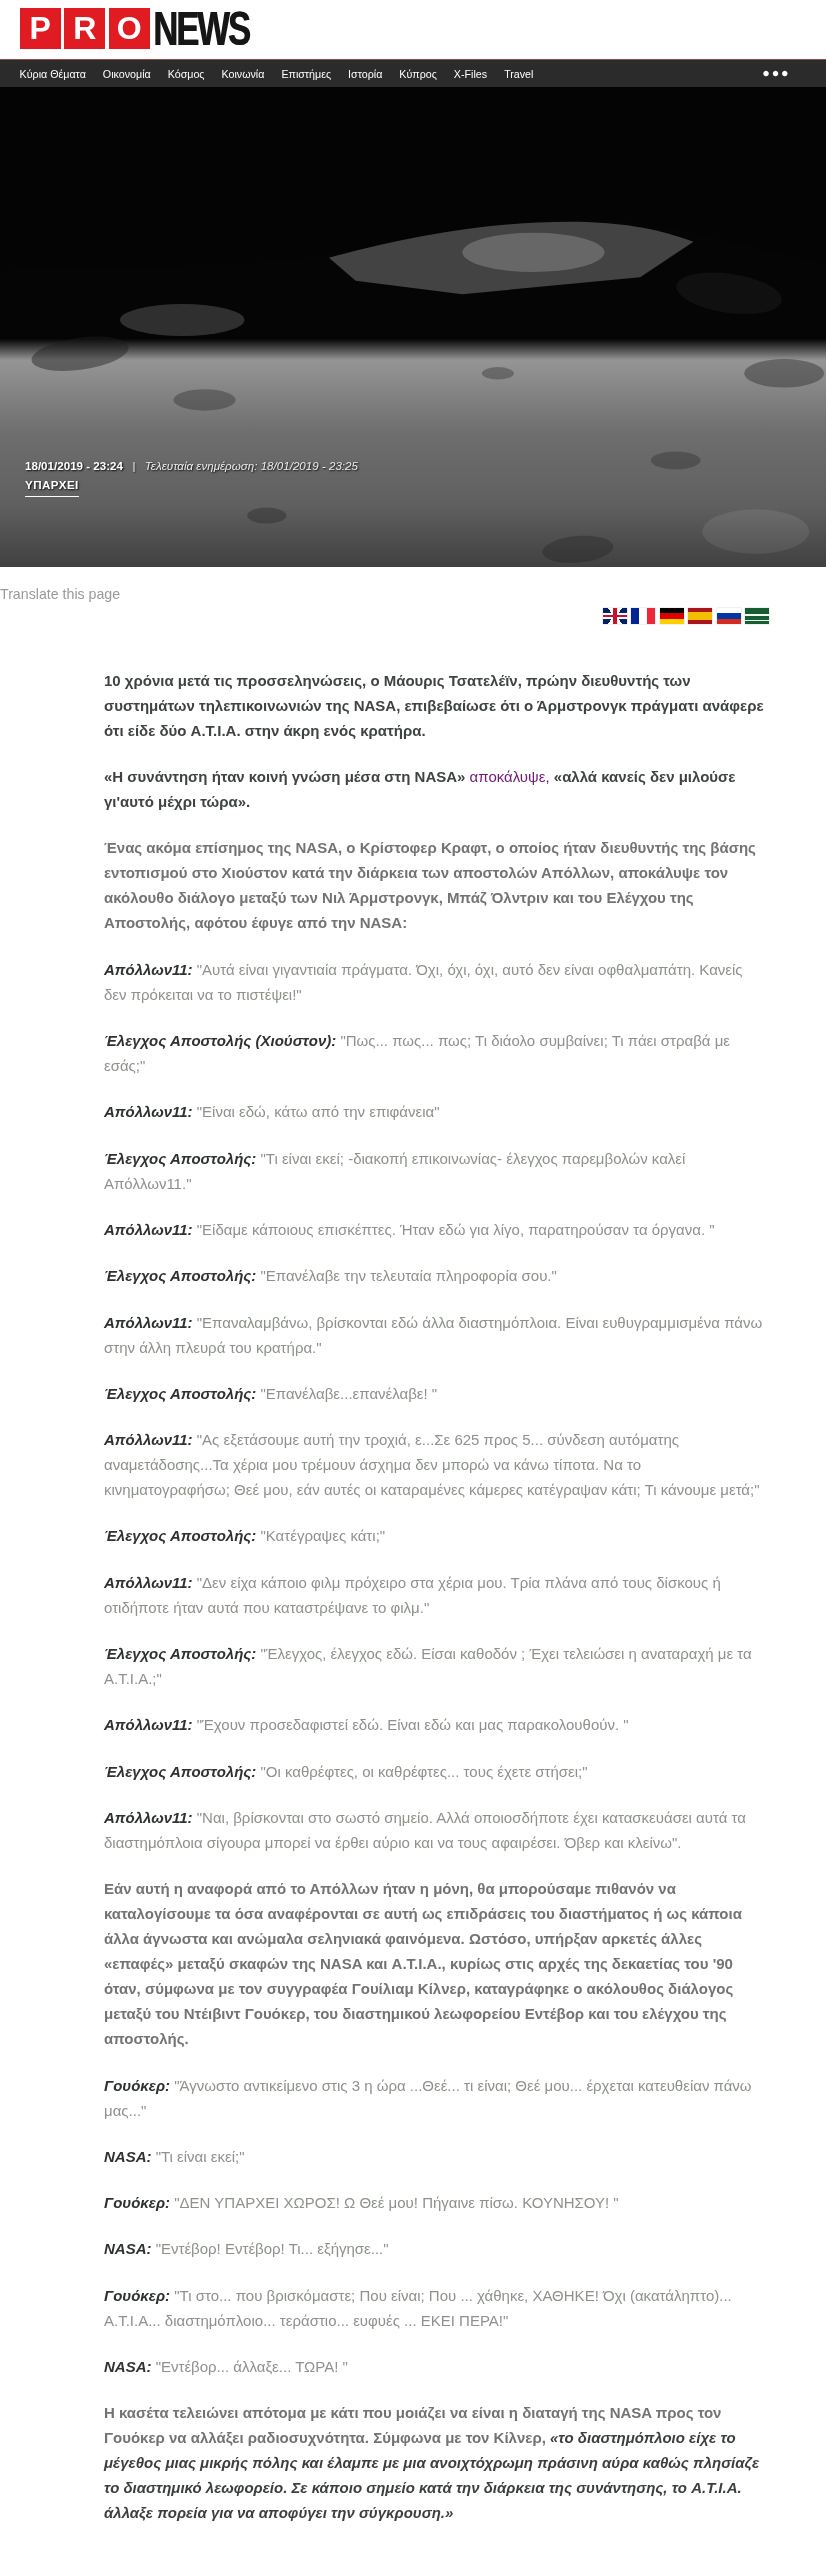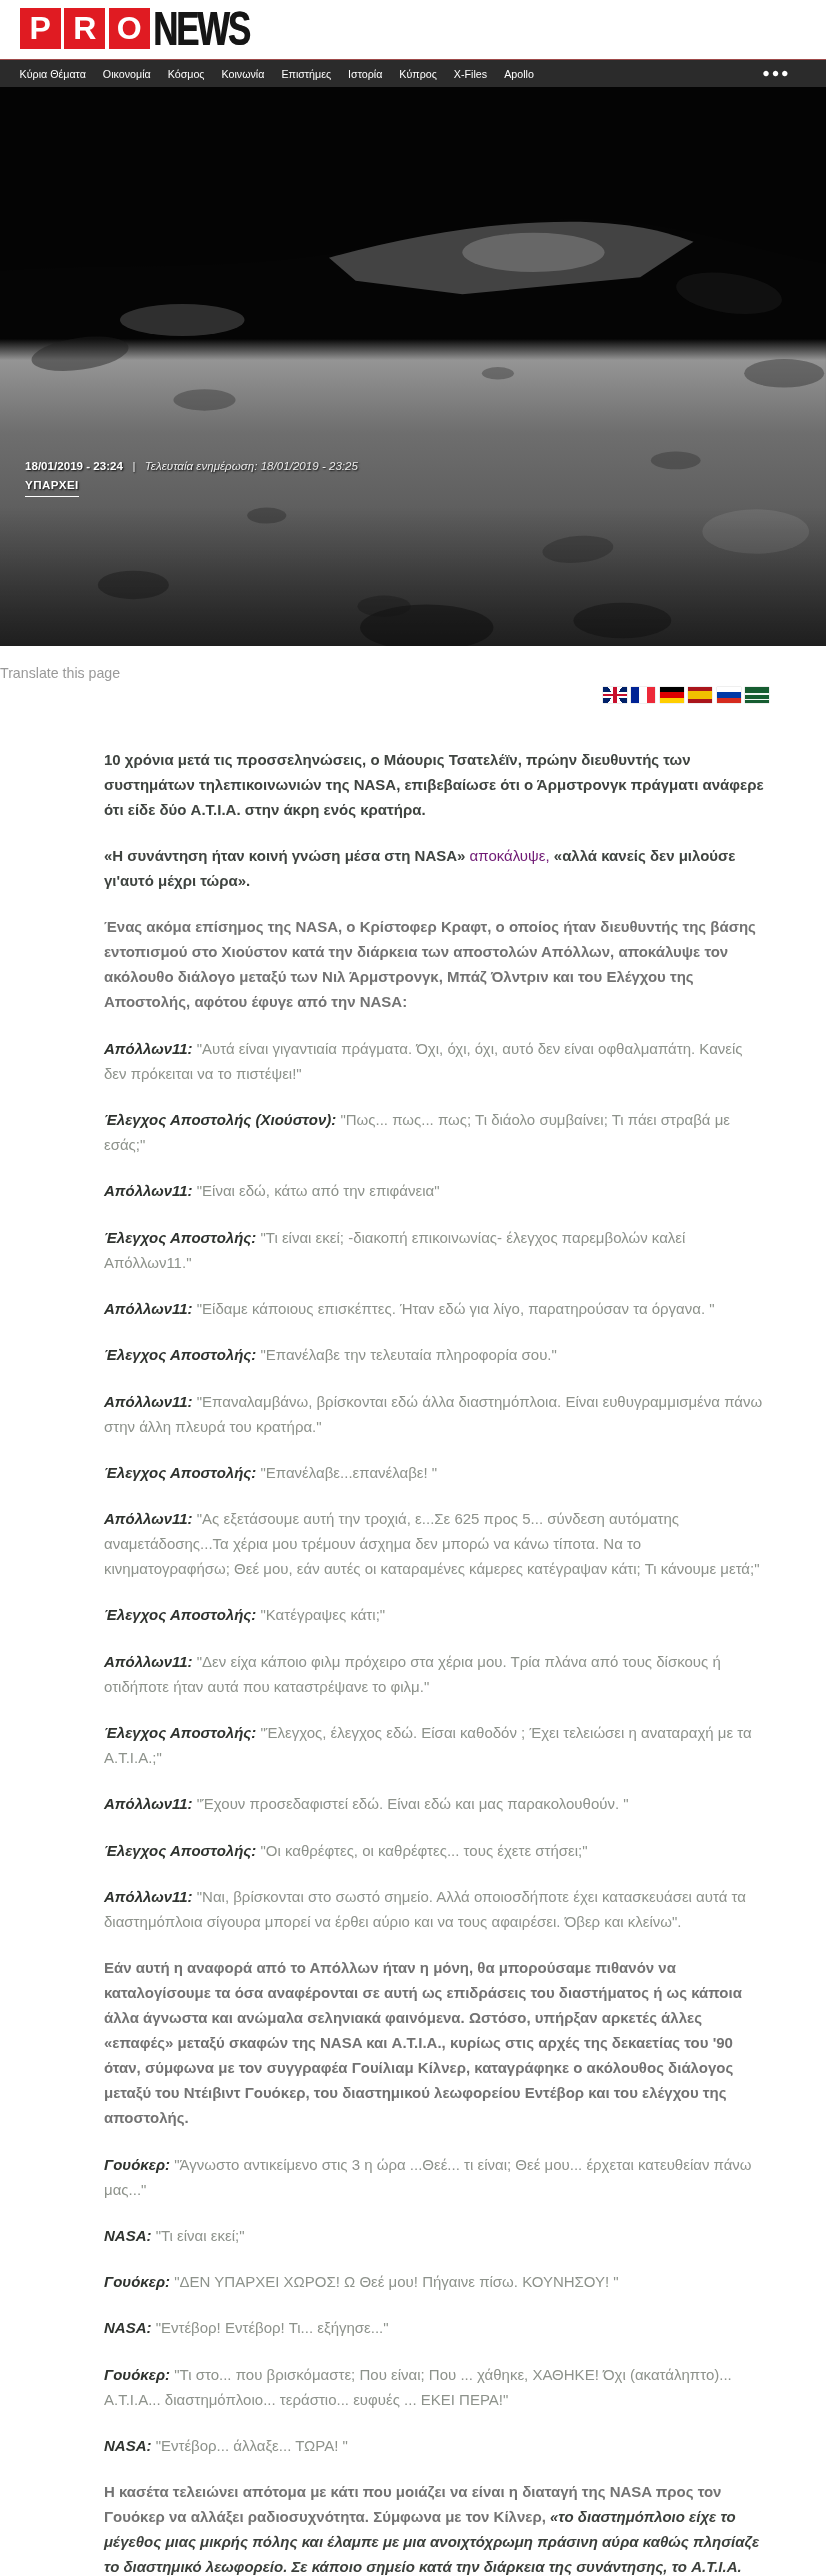--- a/index.html
+++ b/index.html
@@ -16,21 +16,21 @@
              text-shadow:0.9px 0 0 #161616;}
 
   
   .main-nav{height:27px;background:#2b2b2b;border-top:1.8px solid #9f4a4a;
             display:flex;align-items:center;padding:0 19.6px;gap:48px;}
   .nav-items{display:flex;gap:17px;flex:1;}
   .nav-item{color:#fff;font-size:10.7px;cursor:pointer;white-space:nowrap;text-decoration:none;}
   .more-menu{color:#fff;font-size:12.5px;letter-spacing:1.8px;cursor:pointer;line-height:9px;margin-right:16px;}
 
   
-  .hero{position:relative;width:826px;height:559px;overflow:hidden;background:#000;}
+  .hero{position:relative;width:826px;height:480px;overflow:hidden;background:#000;}
   .hero svg{position:absolute;inset:0;display:block;}
   .hero-overlay{position:absolute;left:25px;top:372px;color:#fff;}
   .hero-meta{font-size:11.6px;text-shadow:0.9px 0.9px 1.8px rgba(0,0,0,.9);}
   .hero-meta .pub{font-weight:700;}
   .hero-meta .sep{margin:0 6.2px;opacity:.9;}
   .hero-meta .upd{font-style:italic;font-weight:400;color:#ececec;}
   .hero-category{display:inline-block;margin-top:6.2px;font-size:11.6px;font-weight:700;
                  letter-spacing:0.4px;border-bottom:1.8px solid #fff;padding-bottom:4.4px;
                  text-shadow:0.9px 0.9px 1.8px rgba(0,0,0,.9);}
   .hero-title{margin:12.5px 0 0;font-size:36px;line-height:46px;font-weight:700;max-width:729px;
@@ -80,21 +80,21 @@
 <nav class="main-nav">
   <div class="nav-items">
       <a class="nav-item">Κύρια Θέματα</a>
       <a class="nav-item">Οικονομία</a>
       <a class="nav-item">Κόσμος</a>
       <a class="nav-item">Κοινωνία</a>
       <a class="nav-item">Επιστήμες</a>
       <a class="nav-item">Ιστορία</a>
       <a class="nav-item">Κύπρος</a>
       <a class="nav-item">X-Files</a>
-      <a class="nav-item">Apollo</a>
+      <a class="nav-item">Travel</a>
     </div>
   <span class="more-menu">●●●</span>
 </nav>
 
 <section class="hero">
   <svg viewBox="0 0 929 629" preserveAspectRatio="none" aria-hidden="true">
     <defs>
       <linearGradient id="terr" x1="0" y1="0" x2="0" y2="1">
         <stop offset="0.28" stop-color="#050505"></stop>
         <stop offset="0.33" stop-color="#959595"></stop>

